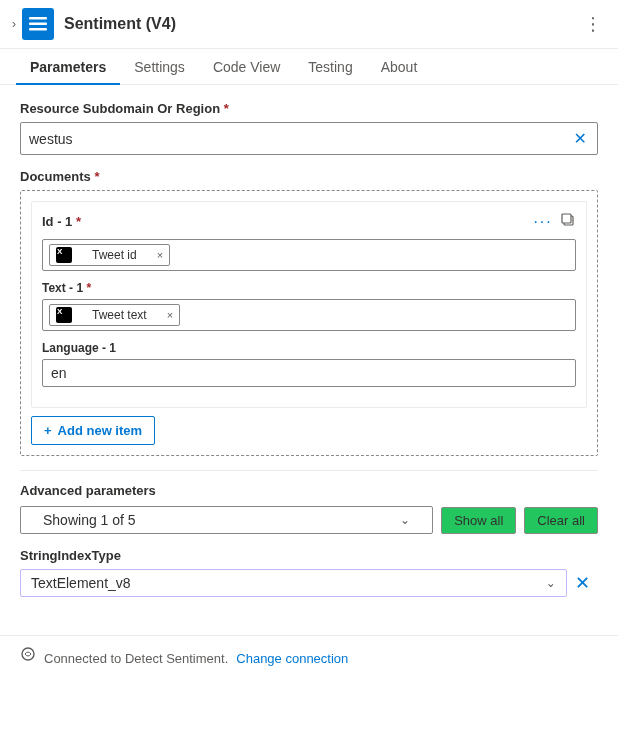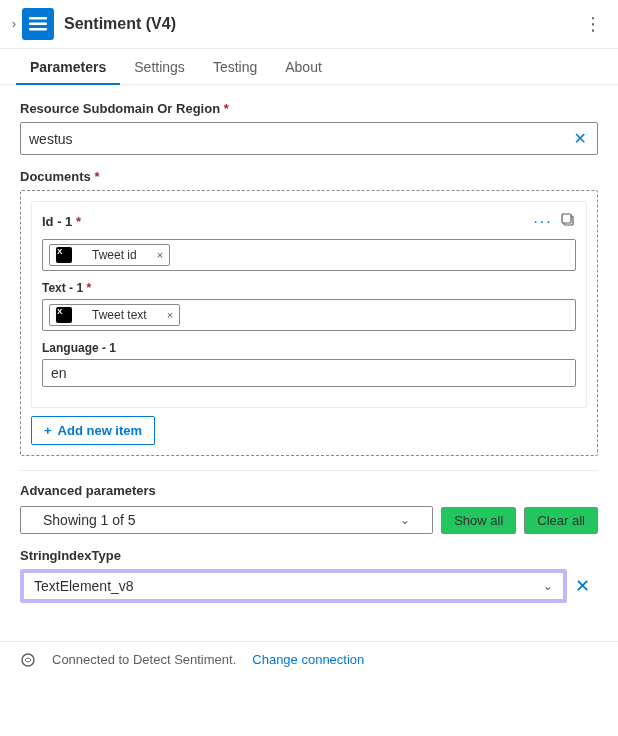--- a/index.html
+++ b/index.html
@@ -286,21 +286,21 @@
       margin-bottom: 14px;
     }
     .dropdown-blue-x {
       display: flex;
       align-items: center;
       gap: 0;
     }
     .dropdown-with-clear {
       display: flex;
       align-items: center;
-      border: 4px solid #c4b5fd;
+      border: 1px solid #c4b5fd;
       border-radius: 2px;
       background: #fff;
       flex: 1;
     }
     .dropdown-with-clear .dropdown-inner {
       flex: 1;
       padding: 5px 10px;
       display: flex;
       justify-content: space-between;
       align-items: center;
@@ -311,23 +311,23 @@
       font-size: 18px;
       cursor: pointer;
       padding: 0 8px;
       display: flex;
       align-items: center;
     }
 
     
     .footer {
       display: flex;
-      align-items: flex-start;
+      align-items: flex-end;
       padding: 10px 20px;
-      gap: 16px;
+      gap: 8px;
       border-top: 1px solid #edebe9;
       margin-top: 8px;
     }
     .footer-icon {
       color: #605e5c;
       font-size: 16px;
     }
     .footer-text {
       font-size: 13px;
       color: #605e5c;
@@ -357,20 +357,21 @@
       <rect y="11" width="18" height="2.5" rx="1"></rect>
     </svg>
   </div>
   <span class="header-title">Sentiment (V4)</span>
   <span class="header-menu">⋮</span>
 </div>
 
 <div class="tabs">
   <div class="tab active">Parameters</div>
   <div class="tab">Settings</div>
+  <div class="tab">Code View</div>
   <div class="tab">Testing</div>
   <div class="tab">About</div>
 </div>
 
 <div class="content">
 
   <div class="field-label required">Resource Subdomain Or Region</div>
   <div class="text-input-wrap">
     <input type="text" value="westus" style="">
     <span class="clear-icon clear-icon-blue">✕</span>

